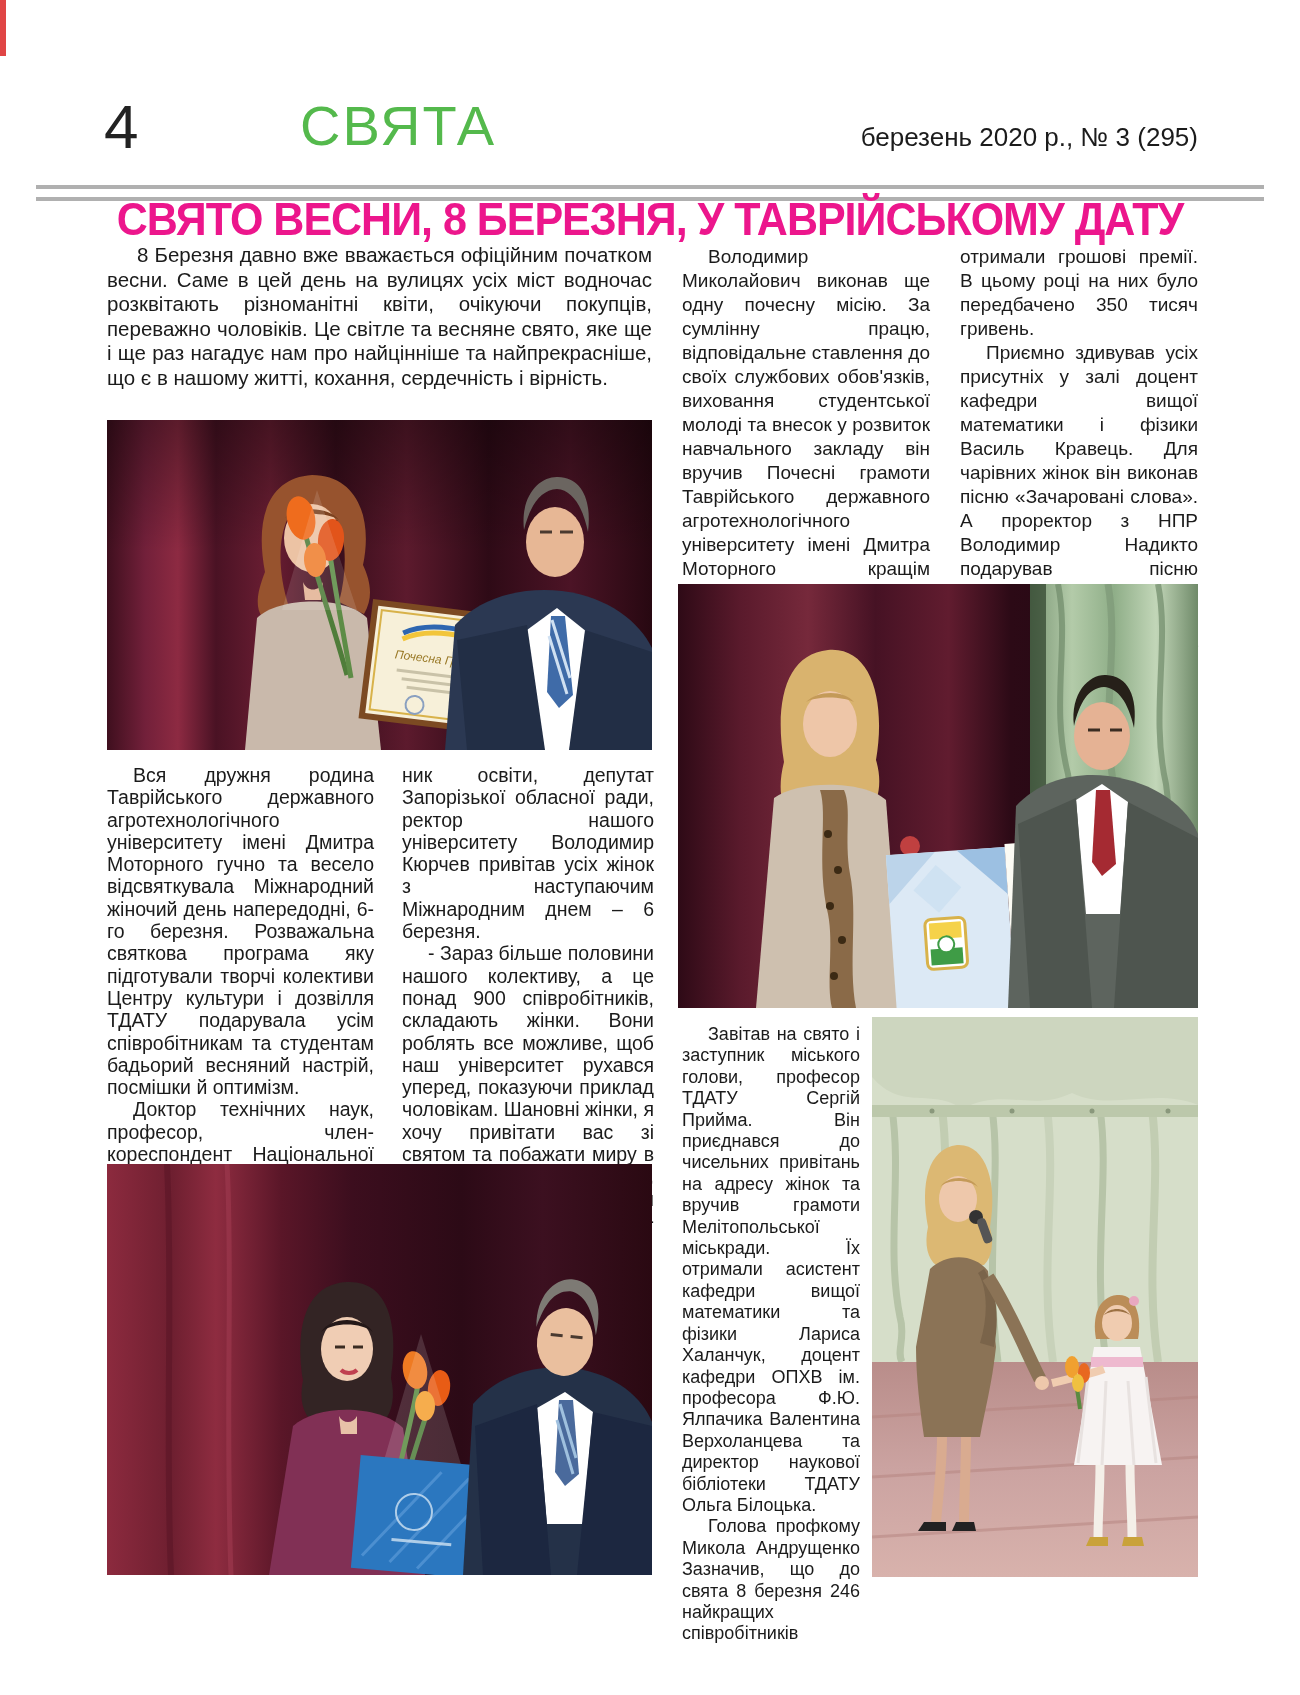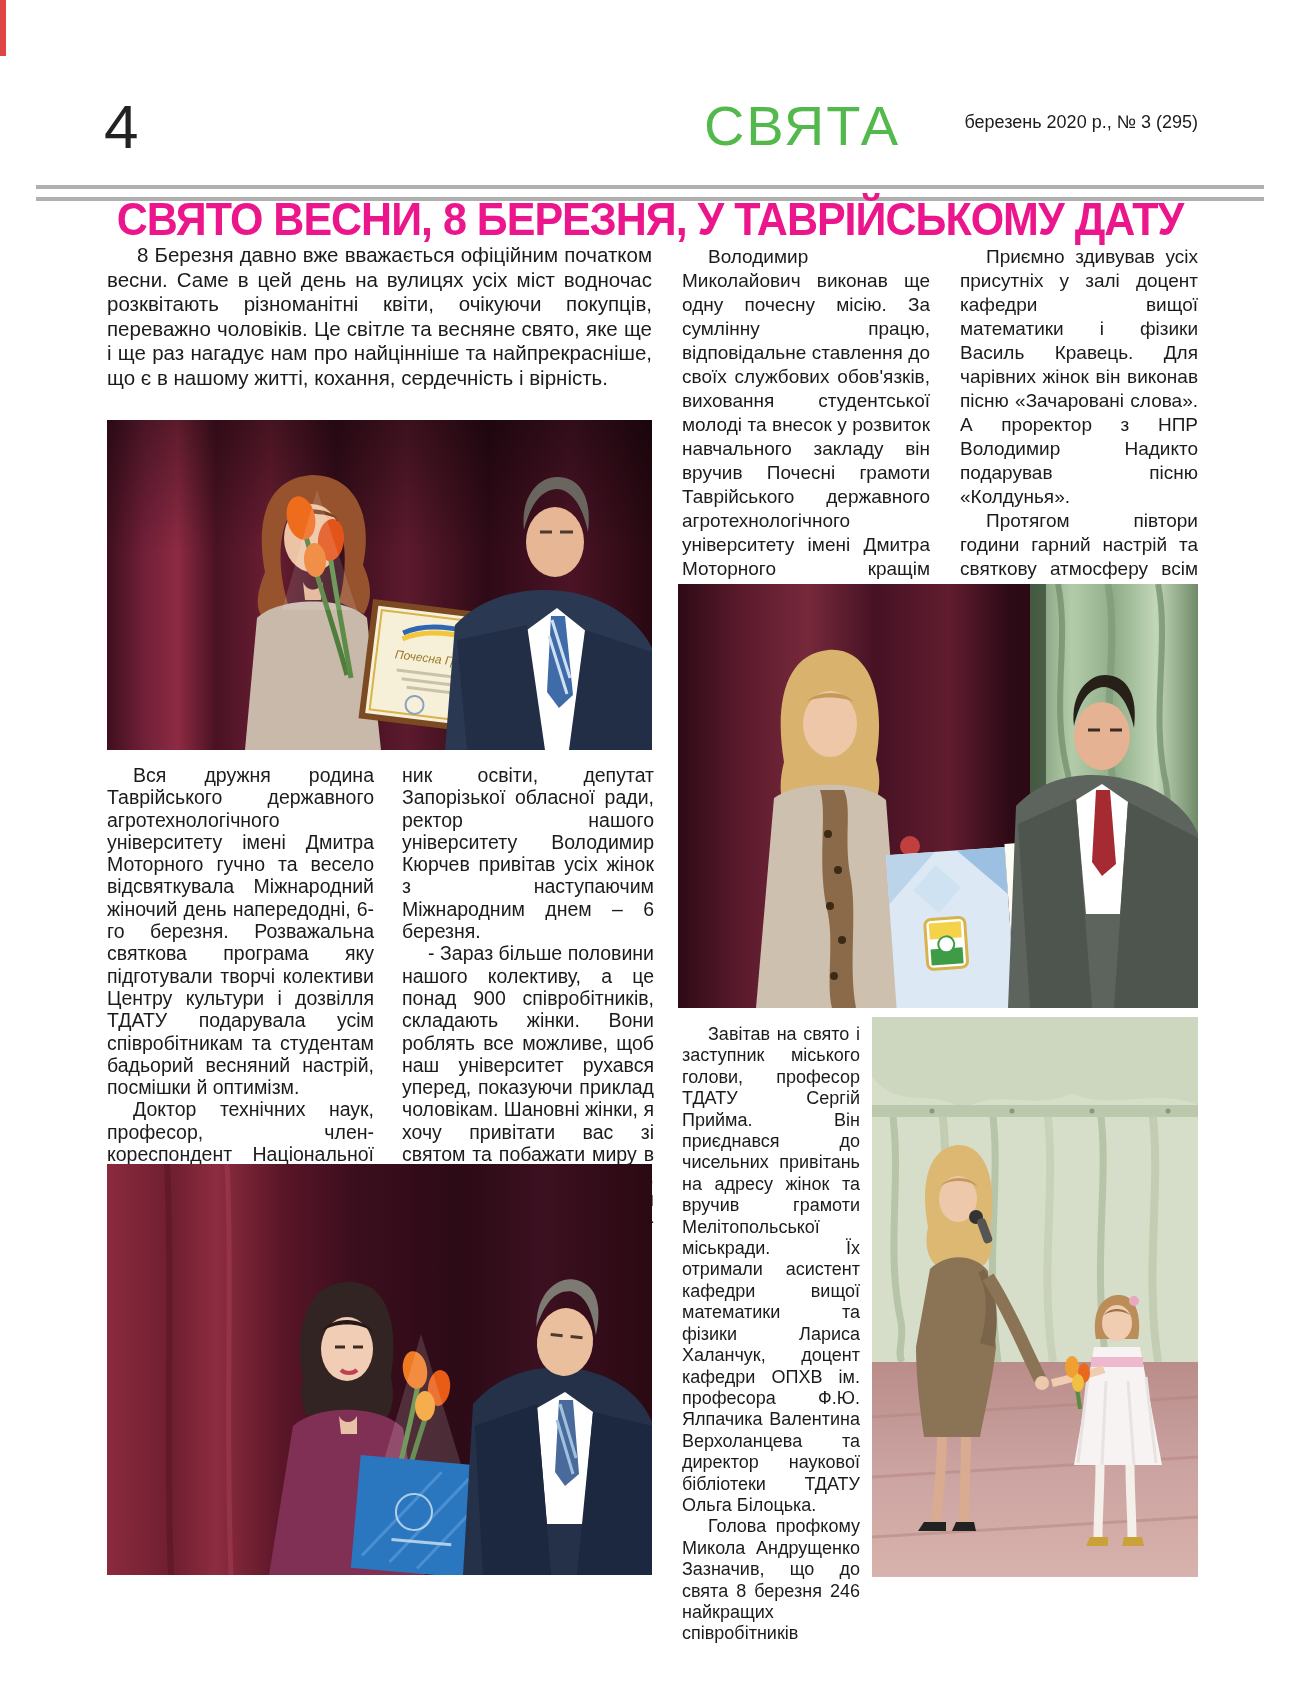--- a/index.html
+++ b/index.html
@@ -1,25 +1,25 @@
 <!DOCTYPE html>
 <html><head>
 <meta charset="utf-8">
 <style>
   html,body{margin:0;padding:0;background:#ffffff;}
   .page{position:relative;width:1300px;height:1695px;background:#ffffff;overflow:hidden;
         font-family:"Liberation Sans", sans-serif;color:#1b1b1b;}
   .abs{position:absolute;}
   .cropmark{left:0;top:0;width:6px;height:56px;background:#e04545;}
   .pagenum{left:104px;top:96px;font-size:62px;line-height:1;font-weight:400;color:#222;}
-  .section-title{left:300px;top:98px;width:600px;text-align:right;font-size:56px;line-height:1;
+  .section-title{left:300px;top:98px;width:600px;text-align:left;font-size:56px;line-height:1;
                  letter-spacing:2px;color:#54b94c;font-weight:400;}
   .masthead{left:760px;top:104px;width:438px;text-align:right;}
   .masthead .m1{font-size:24px;font-weight:bold;line-height:1.15;}
-  .masthead .m2{font-size:18px;margin-top:8px;}
+  .masthead .m2{font-size:26px;margin-top:18px;}
   .rule{left:36px;top:185px;width:1228px;height:4px;border-top:4px solid #b0b0b0;
         border-bottom:4px solid #b0b0b0;background:transparent;box-sizing:content-box;
         border-left:none;border-right:none;padding-top:4px;}
   .headline{left:104px;top:197px;width:1092px;text-align:center;font-size:43px;line-height:1;
             font-weight:bold;color:#ec168c;letter-spacing:-1px;transform:scaleY(1.06);
             transform-origin:top center;white-space:nowrap;}
   .coltext{text-align:justify;}
   .coltext p{margin:0;}
   .coltext p.ind{text-indent:26px;}
   .intro{left:107px;top:243px;width:545px;font-size:20.5px;line-height:24.6px;font-weight:normal;}
@@ -55,20 +55,21 @@
 
   <div class="abs intro coltext">
     <p>8 Березня давно вже вважається офіційним початком весни. Саме в цей день на вулицях усіх міст водночас розквітають різноманітні квіти, очікуючи покупців, переважно чоловіків. Це світле та весняне свято, яке ще і ще раз нагадує нам про найцінніше та найпрекрасніше, що є в нашому житті, кохання, сердечність і вірність.</p>
   </div>
 
   <div class="abs tcol tcol3 coltext">
     <p class="ind">Володимир Миколайович виконав ще одну почесну місію. За сумлінну працю, відповідальне ставлення до своїх службових обов'язків, виховання студентської молоді та внесок у розвиток навчального закладу він вручив Почесні грамоти Таврійського державного агротехнологічного університету імені Дмитра Моторного кращім викладачам та співробітникам.</p>
   </div>
 
   <div class="abs tcol tcol4 coltext">
+    <p class="cont">отримали грошові премії. В цьому році на них було передбачено 350 тисяч гривень.</p>
     <p class="ind">Приємно здивував усіх присутніх у залі доцент кафедри вищої математики і фізики Василь Кравець. Для чарівних жінок він виконав пісню «Зачаровані слова». А проректор з НПР Володимир Надикто подарував пісню «Колдунья».</p>
     <p class="ind">Протягом півтори години гарний настрій та святкову атмосферу всім глядачам дару-</p>
   </div>
 
   <svg class="abs photo" style="left:107px;top:420px" width="545" height="330" viewBox="0 0 545 330">
     <defs>
       <linearGradient id="p1bg" x1="0" y1="0" x2="1" y2="0">
         <stop offset="0" stop-color="#3f0f1e"></stop>
           <stop offset="0.07" stop-color="#72203a"></stop>
         <stop offset="0.13" stop-color="#8d2a42"></stop>

